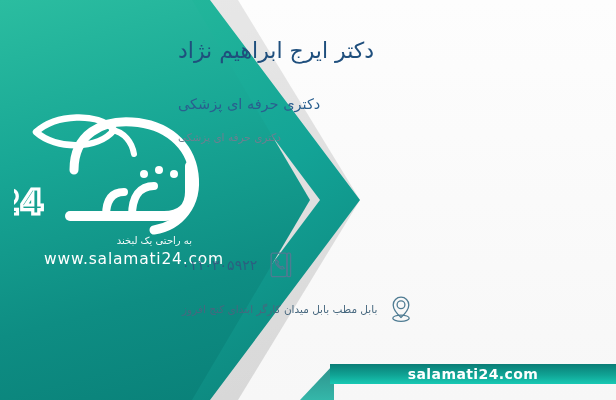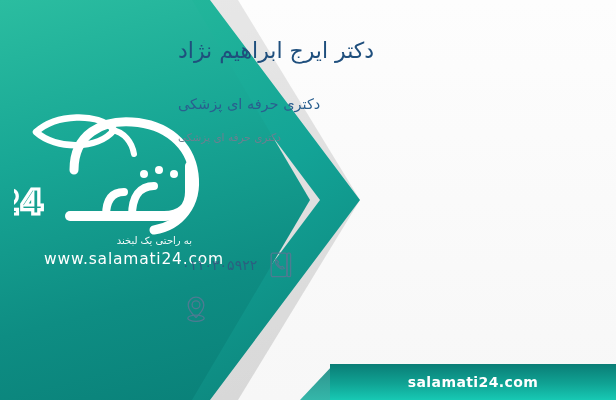--- a/index.html
+++ b/index.html
@@ -149,21 +149,21 @@
   }
   .address-text{
     font-size:10.5px;
     color:#47687f;
   }
 
   
   .footer-bar{
     position:absolute;
     left:330px;top:364px;
-    width:286px;height:36px;
+    width:286px;height:20px;
     background:linear-gradient(180deg,#0a7d76 0%,#10a394 55%,#17c9b4 100%);
     display:flex;
     align-items:center;
     justify-content:center;
   }
   .footer-url{
     font-size:14px;
     font-weight:bold;
     color:#ffffff;
     letter-spacing:.4px;
@@ -235,20 +235,21 @@
 
   <div class="contact-row row-address">
     <span class="contact-icon">
       <svg width="24" height="28" viewBox="0 0 24 28" aria-hidden="true">
         <path d="M12 2.2 C7.6 2.2 4.2 5.6 4.2 9.9 C4.2 15.2 12 22.4 12 22.4
                  C12 22.4 19.8 15.2 19.8 9.9 C19.8 5.6 16.4 2.2 12 2.2 Z" fill="none" stroke="#4e7b92" stroke-width="1.3"></path>
         <circle cx="12" cy="9.7" r="3.9" fill="none" stroke="#4e7b92" stroke-width="1.3"></circle>
         <ellipse cx="12" cy="23.2" rx="8.2" ry="3.1" fill="none" stroke="#4e7b92" stroke-width="1.3"></ellipse>
       </svg>
     </span>
+    <span class="contact-text address-text">بابل مطب بابل میدان کارگر ابتدای کنج افروز</span>
   </div>
 
   <div class="footer-notch"></div>
   <div class="footer-bar">
     <span class="footer-url">salamati24.com</span>
   </div>
 
 </div>
 
 </body></html>

